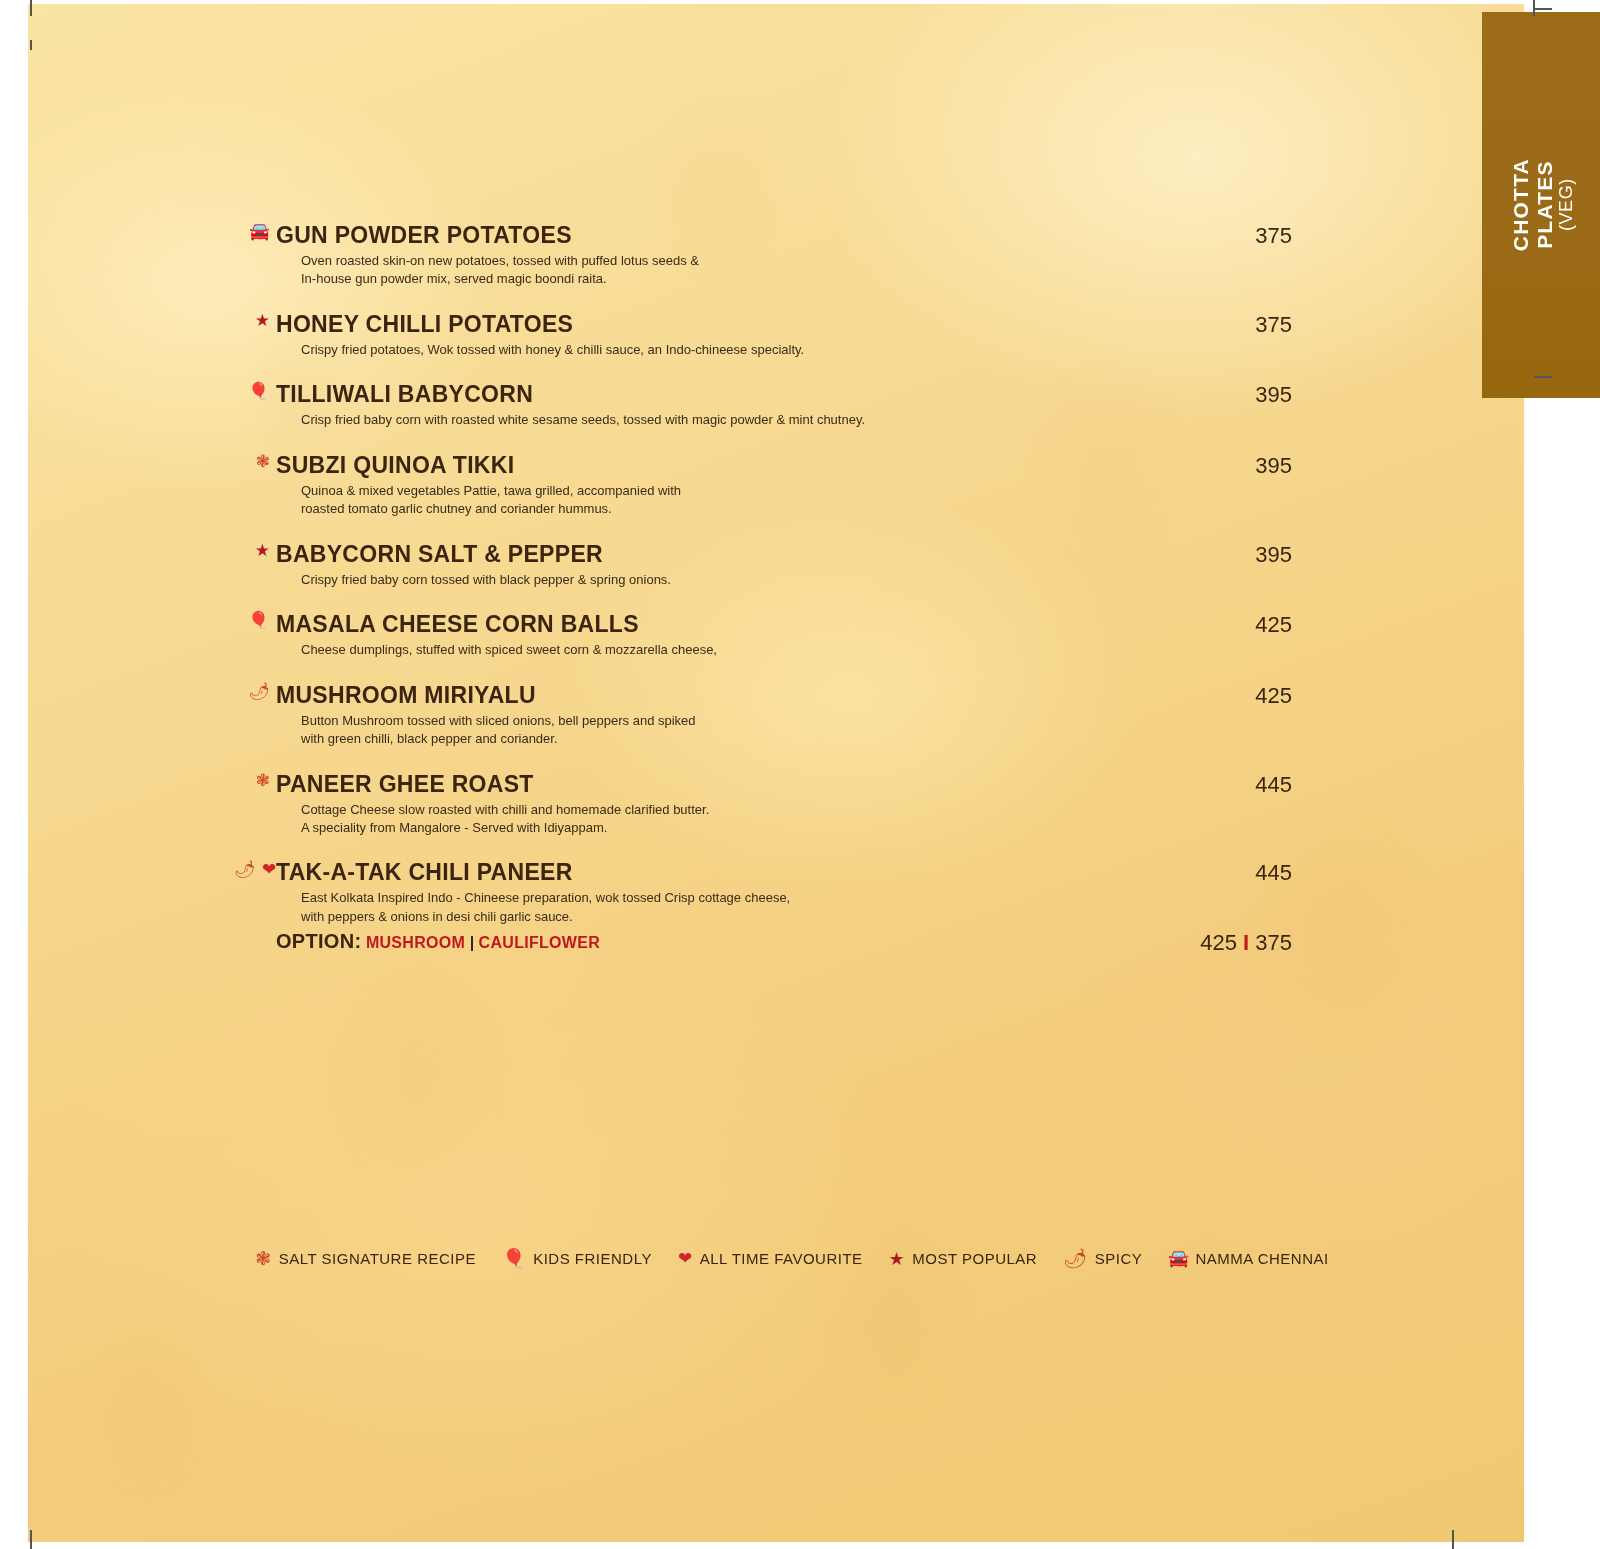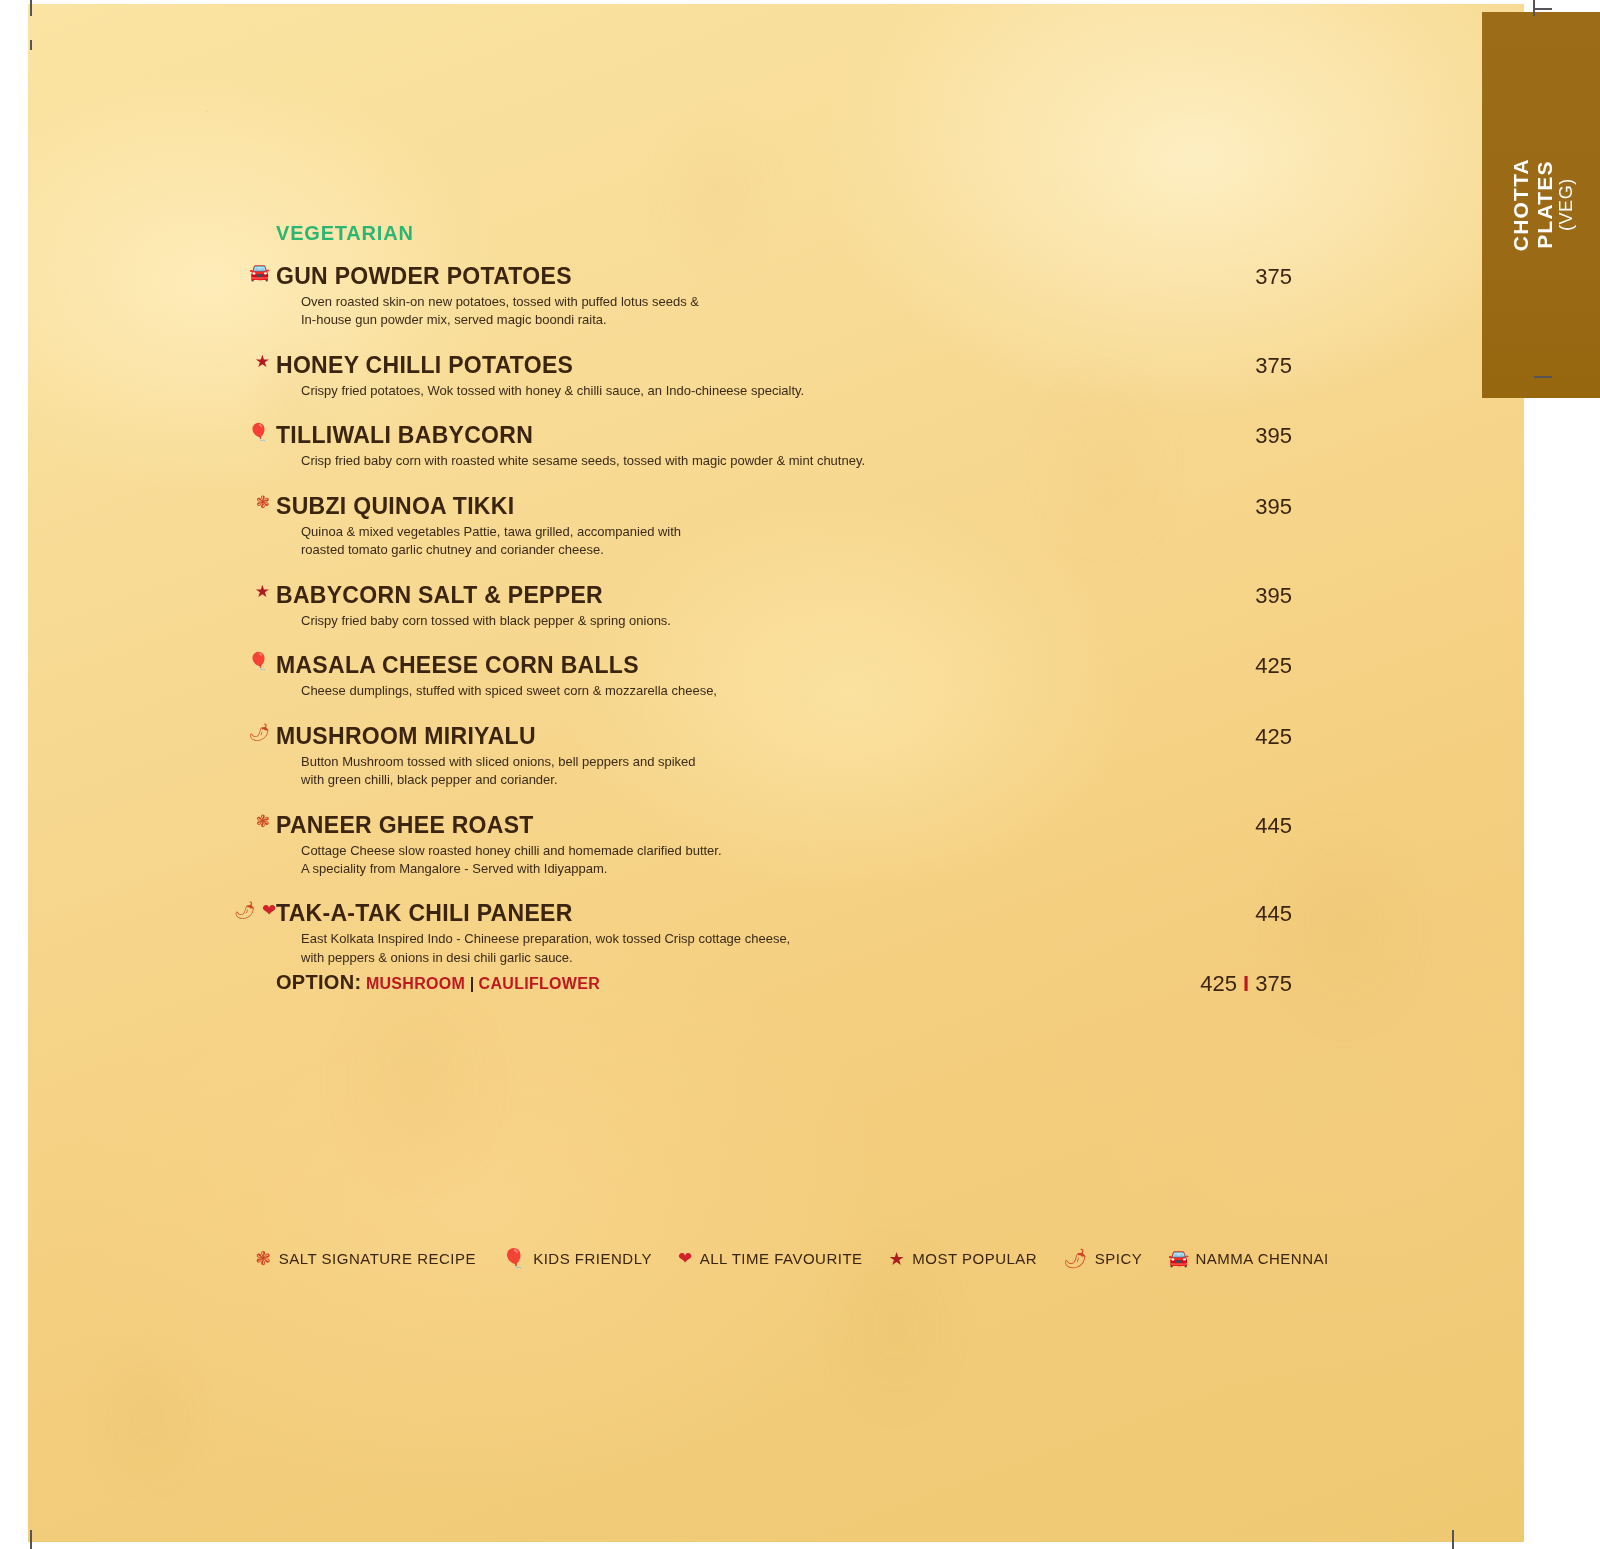--- a/index.html
+++ b/index.html
@@ -232,21 +232,20 @@
   <div class="crop" style="left:28px;top:48px;width:0;height:0;"></div>
   <div class="crop" style="left:30px;top:1530px;width:1.5px;height:19px;"></div>
   <div class="crop" style="left:1452px;top:1530px;width:1.5px;height:19px;"></div>
   <div class="crop" style="left:30px;top:40px;width:1.5px;height:10px;"></div>
 
   <div class="card">
     <div class="texture"></div>
 
     <div class="content">
 
-      <div class="section-label">VEGETARIAN</div>
 
       <div class="item">
         <div class="item-head">
           <span class="icons">
             <span class="ic ic-chennai">🚘</span>
           </span>
           <span class="item-name">GUN POWDER POTATOES</span>
           <span class="price">375</span>
         </div>
         <div class="desc">Oven roasted skin-on new potatoes, tossed with puffed lotus seeds &amp;</div>
@@ -277,21 +276,21 @@
 
       <div class="item">
         <div class="item-head">
           <span class="icons">
             <span class="ic ic-salt">❃</span>
           </span>
           <span class="item-name">SUBZI QUINOA TIKKI</span>
           <span class="price">395</span>
         </div>
         <div class="desc">Quinoa &amp; mixed vegetables Pattie, tawa grilled, accompanied with</div>
-        <div class="desc" style="margin-top:0">roasted tomato garlic chutney and coriander cheese.</div>
+        <div class="desc" style="margin-top:0">roasted tomato garlic chutney and coriander hummus.</div>
       </div>
 
       <div class="item">
         <div class="item-head">
           <span class="icons">
             <span class="ic ic-pop">★</span>
           </span>
           <span class="item-name">BABYCORN SALT &amp; PEPPER</span>
           <span class="price">395</span>
         </div>
@@ -322,21 +321,21 @@
       </div>
 
       <div class="item">
         <div class="item-head">
           <span class="icons">
             <span class="ic ic-salt">❃</span>
           </span>
           <span class="item-name">PANEER GHEE ROAST</span>
           <span class="price">445</span>
         </div>
-        <div class="desc">Cottage Cheese slow roasted honey chilli and homemade clarified butter.</div>
+        <div class="desc">Cottage Cheese slow roasted with chilli and homemade clarified butter.</div>
         <div class="desc" style="margin-top:0">A speciality from Mangalore - Served with Idiyappam.</div>
       </div>
 
       <div class="item">
         <div class="item-head">
           <span class="icons">
             <span class="ic ic-spicy">🌶</span>
             <span class="ic ic-fav">❤</span>
           </span>
           <span class="item-name">TAK-A-TAK CHILI PANEER</span>

